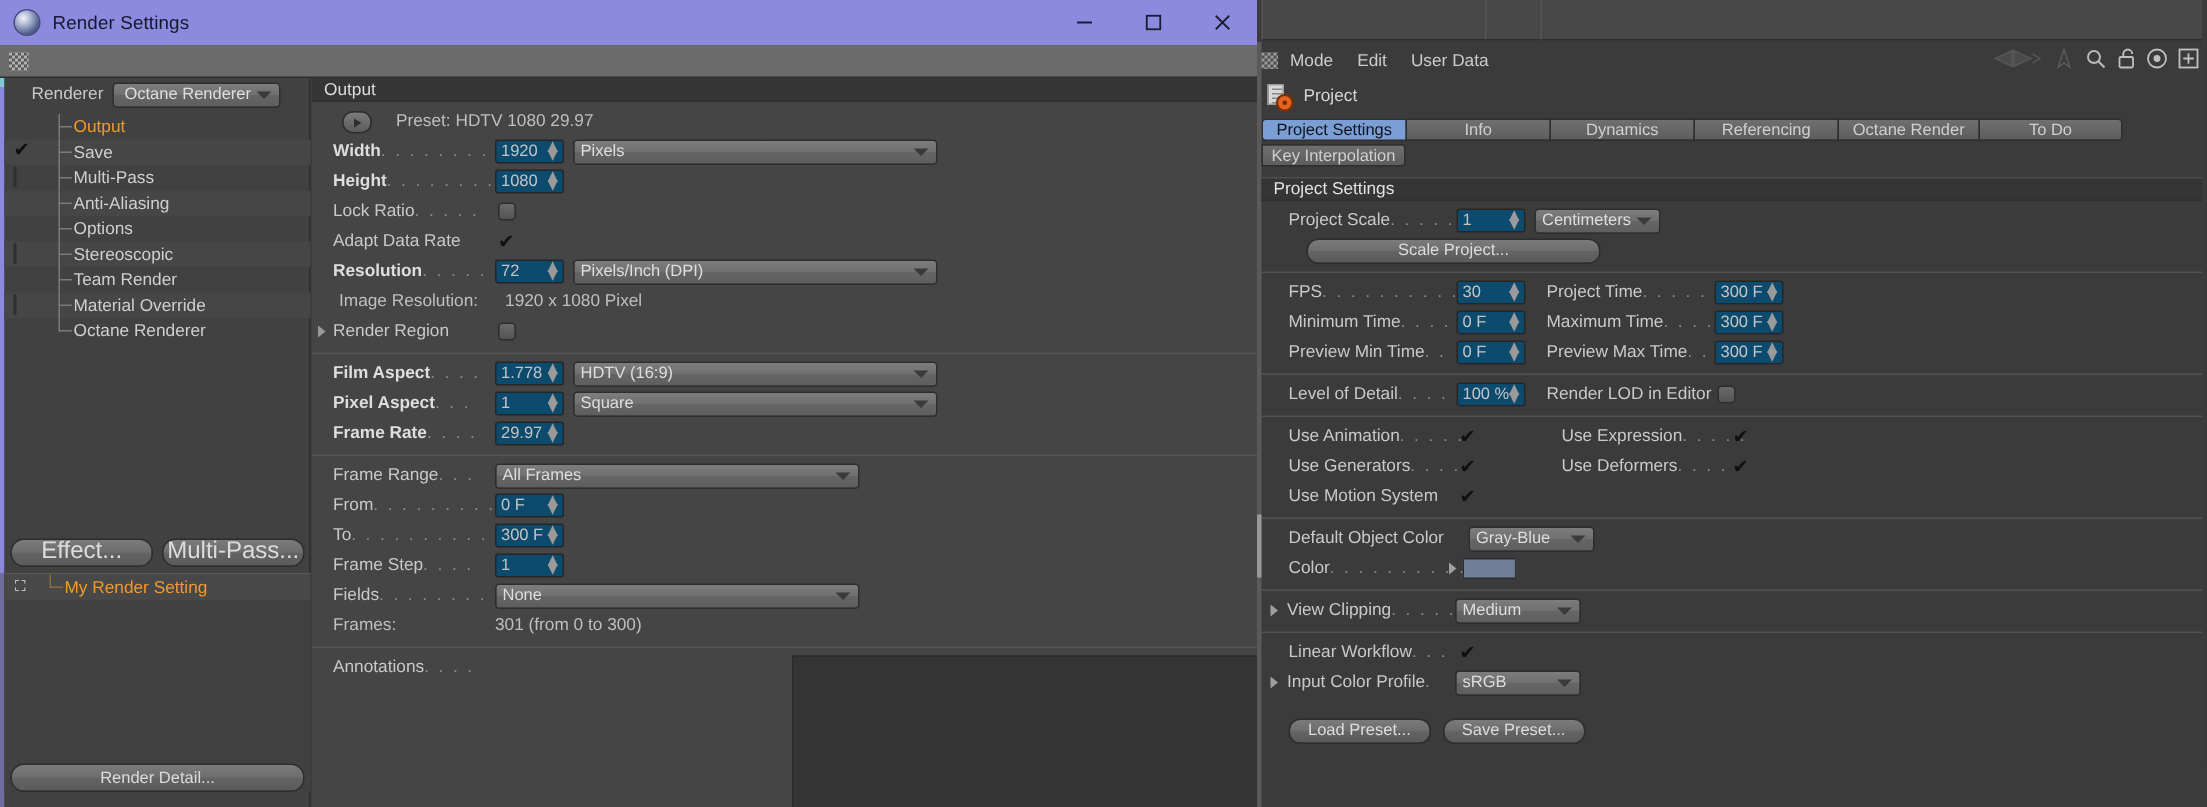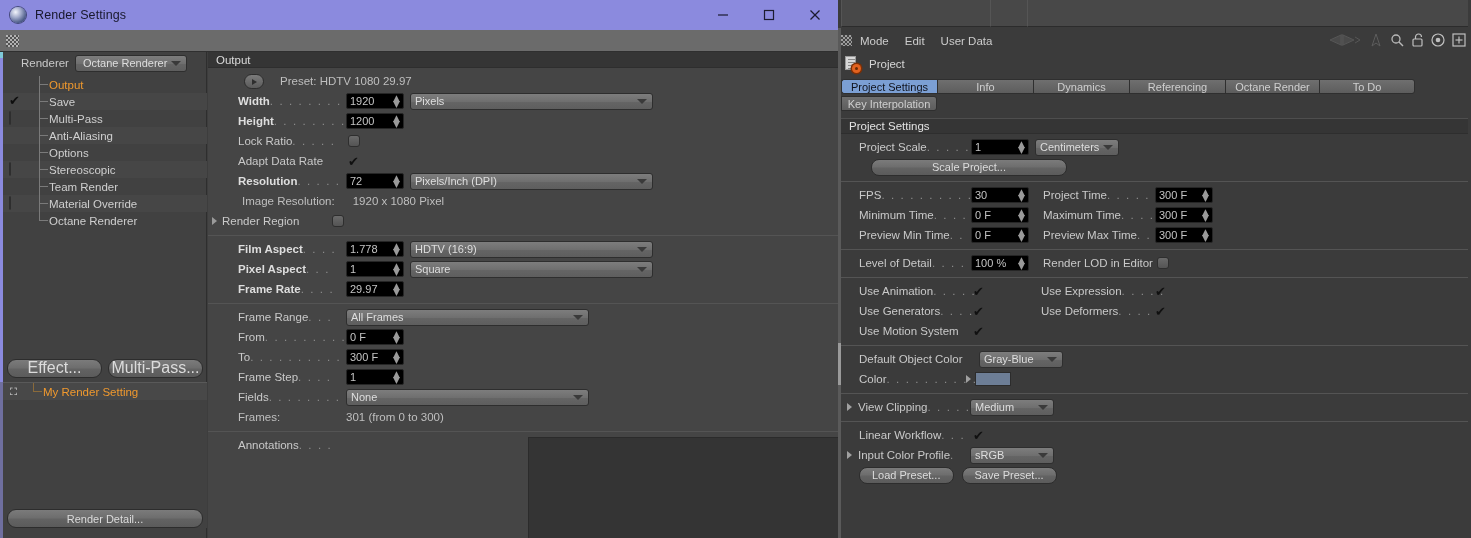--- a/index.html
+++ b/index.html
@@ -161,29 +161,29 @@
     position: absolute; left: 208px; top: 52px; width: 630px; height: 486px;
     background: #454545;
     overflow: hidden;
   }
   .group-head {
     height: 16px; background: #353535; color: #dcdcdc;
     font-size: 11.5px; display: flex; align-items: center; padding-left: 8px;
     border-bottom: 1px solid #2e2e2e;
   }
   .sect { padding: 3px 0 4px 0; border-bottom: 1px solid #545454; }
-  .row { height: 20px; display: flex; align-items: center; padding-left: 30px; }
+  .row { height: 20px; display: flex; align-items: center; padding-left: 14px; }
   .lbl {
     width: 108px; font-size: 11.5px; color: #c9c9c9;
     white-space: nowrap; overflow: hidden; text-align: left;
   }
   .lbl.b { color: #dedede; font-weight: bold; }
   .lbl .dots { color: #8f8f8f; font-weight: normal; letter-spacing: 1.6px; }
   .numfield {
-    width: 58px; height: 16px; background: #000000; border: 1px solid #262626;
+    width: 46px; height: 16px; background: #0c4a6e; border: 1px solid #262626;
     border-radius: 2px; color: #c4c4c4; font-size: 11px;
     display: flex; align-items: center; padding: 0 3px; position: relative;
   }
   .spin {
     position: absolute; right: 3px; top: 1px; width: 7px; height: 12px;
     color: #9a9a9a; font-size: 9px; line-height: 6px; text-align: center;
     font-family: "DejaVu Sans", sans-serif;
   }
   .spin i { display: block; font-style: normal; }
   .drop { height: 17px; border-radius: 3px; margin-left: 6px; }
@@ -440,21 +440,21 @@
               </span>
           </span>
           <span class="combo drop w240">
             <span>Pixels</span>
             <span class="arr"></span>
           </span>
         </div>
         <div class="row">
           <span class="lbl b"><span>Height</span><span class="dots">. . . . . . . .</span></span>
           <span class="numfield">
-            <span>1200</span>
+            <span>1080</span>
             <span class="spin">
                 <i>▲</i>
                 <i>▼</i>
               </span>
           </span>
         </div>
         <div class="row">
           <span class="lbl"><span>Lock Ratio</span><span class="dots">. . . . .</span></span>
           <span class="chk-sq-off"></span>
         </div>
@@ -825,20 +825,20 @@
           <span class="chk-sq-on">✔</span>
         </div>
         <div class="rrow" style="padding-left:2px">
           <span class="tri-right" style="margin-left:4px;margin-right:6px"></span>
           <span class="rlbl"><span>Input Color Profile</span><span class="dots">.</span></span>
           <span class="combo drop w80" style="margin-left:0">
             <span>sRGB</span>
             <span class="arr"></span>
           </span>
         </div>
-        <div class="rrow" style="gap:8px;margin-top:0">
+        <div class="rrow" style="gap:8px;margin-top:12px">
           <span class="small-btn" style="margin-left:6px">Load Preset...</span>
           <span class="small-btn">Save Preset...</span>
         </div>
       </div>
     </div>
   </div>
 </div>
 
 </body></html>

